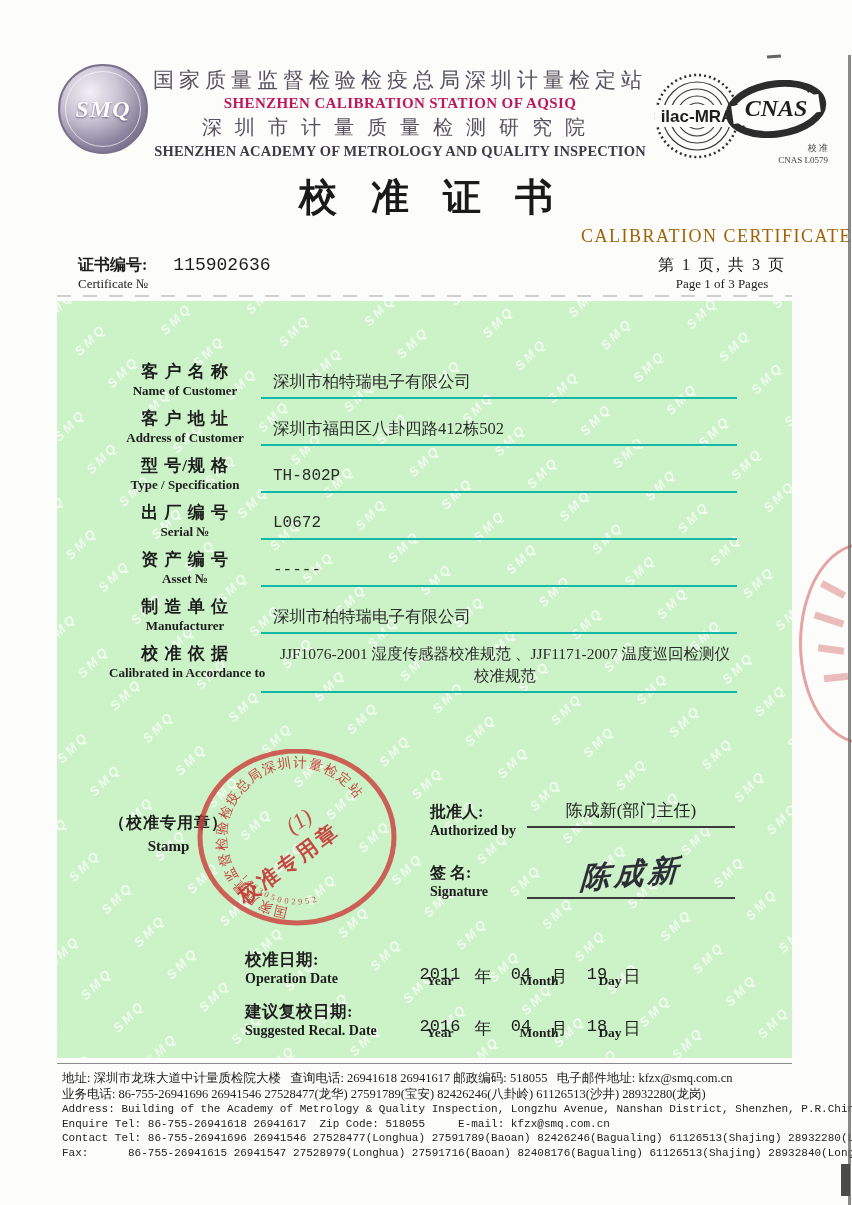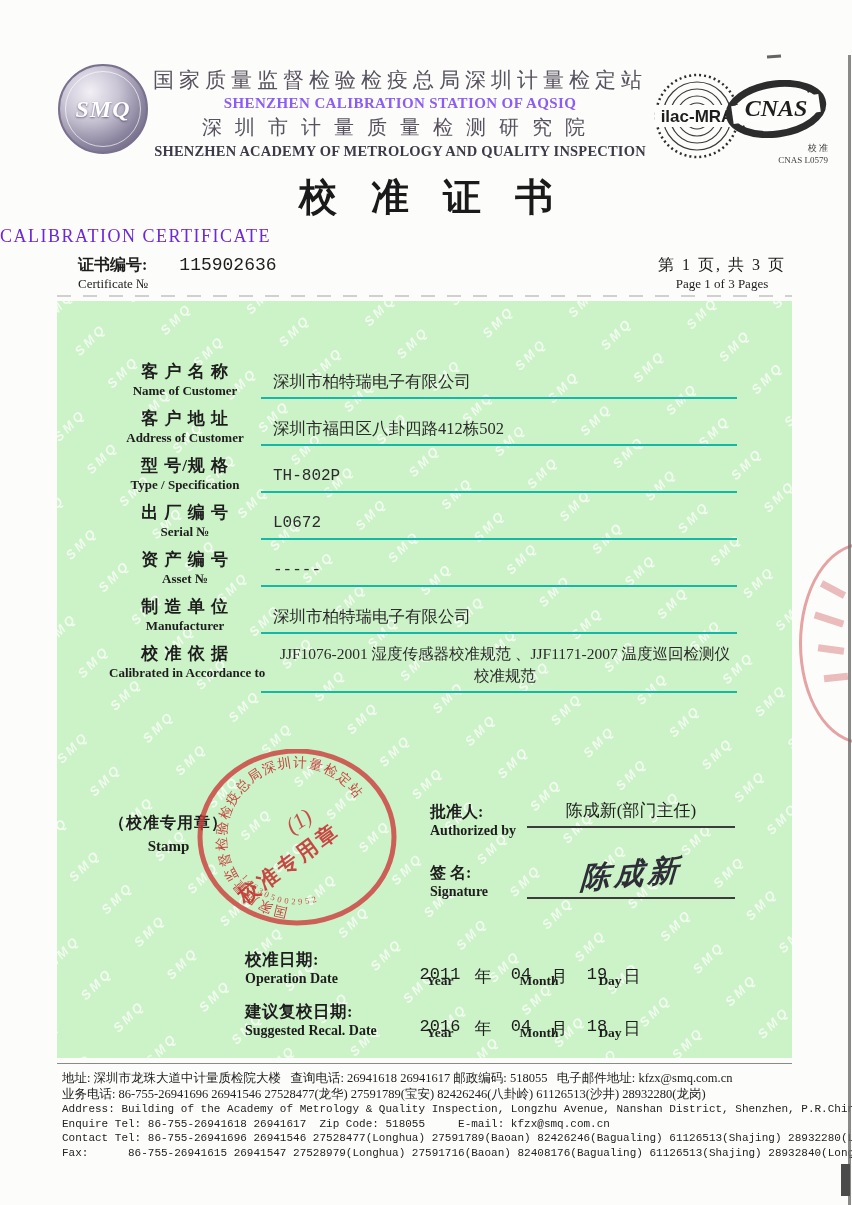--- a/index.html
+++ b/index.html
@@ -7,35 +7,35 @@
         font-family:"Liberation Serif",serif;color:#1d1d1d;}
   
   .smq-logo{position:absolute;left:58px;top:64px;width:86px;height:86px;border-radius:50%;
     background:radial-gradient(circle at 35% 30%, #f2f0f6 0%, #c9c4d4 35%, #8d86a0 65%, #5d5570 100%);
     border:2px solid #79718e;display:flex;align-items:center;justify-content:center;}
   .smq-logo .ring{position:absolute;inset:5px;border-radius:50%;border:1px solid rgba(255,255,255,.65);}
   .smq-logo .txt{font-size:24px;font-weight:700;font-style:italic;color:#fff;
     text-shadow:0 1px 2px rgba(40,30,70,.6);letter-spacing:1px;}
   .org{position:absolute;left:150px;top:66px;width:500px;text-align:center;}
   .org .cn1{font-size:21px;letter-spacing:5px;color:#57525f;white-space:nowrap;}
-  .org .en1{font-size:15px;font-weight:700;color:#8b5cf6;letter-spacing:.4px;margin-top:1px;}
+  .org .en1{font-size:15px;font-weight:700;color:#be185d;letter-spacing:.4px;margin-top:1px;}
   .org .cn2{font-size:20px;letter-spacing:13px;color:#57525f;white-space:nowrap;margin-top:2px;}
   .org .en2{font-size:14.5px;font-weight:700;color:#3e3a48;margin-top:2px;letter-spacing:.2px;}
   .ilac{position:absolute;left:653px;top:72px;}
   .cnas{position:absolute;left:724px;top:80px;width:104px;text-align:right;}
   .cnas .sub{font-size:9px;color:#3c3c3c;line-height:11px;margin-top:1px;}
   
   .title-cn{position:absolute;top:172px;left:0;width:100%;text-align:center;font-size:38px;
     font-weight:700;letter-spacing:34px;padding-left:34px;box-sizing:border-box;color:#1a1a1a;}
-  .title-en{position:absolute;top:226px;left:0;width:100%;text-align:left;font-size:18px;
-    letter-spacing:1.5px;color:#6d28d9;}
+  .title-en{position:absolute;top:226px;left:0;width:100%;text-align:right;font-size:18px;
+    letter-spacing:1.5px;color:#a16207;}
   
   .certrow{position:absolute;top:255px;left:78px;right:66px;display:flex;justify-content:space-between;}
   .cno .l1{font-size:16px;font-weight:700;}
-  .cno .val{font-family:"Liberation Mono",monospace;font-size:18px;font-weight:400;margin-left:28px;}
+  .cno .val{font-family:"Liberation Mono",monospace;font-size:18px;font-weight:400;margin-left:22px;}
   .cno .l2{font-size:13px;margin-top:0px;}
   .pg{text-align:center;}
   .pg .l1{font-size:16px;letter-spacing:2px;}
   .pg .l2{font-size:13px;}
   
   .green{position:absolute;left:57px;top:301px;width:735px;height:757px;background:#ccf2c7;overflow:hidden;}
   .wm-layer{position:absolute;left:-250px;top:-250px;width:1400px;height:1400px;
     transform:rotate(-45deg);transform-origin:center;opacity:.85;pointer-events:none;}
   .wm-layer div{white-space:nowrap;font-family:"Liberation Sans",sans-serif;
     font-size:13px;font-weight:700;font-style:italic;color:rgba(255,255,255,.85);

